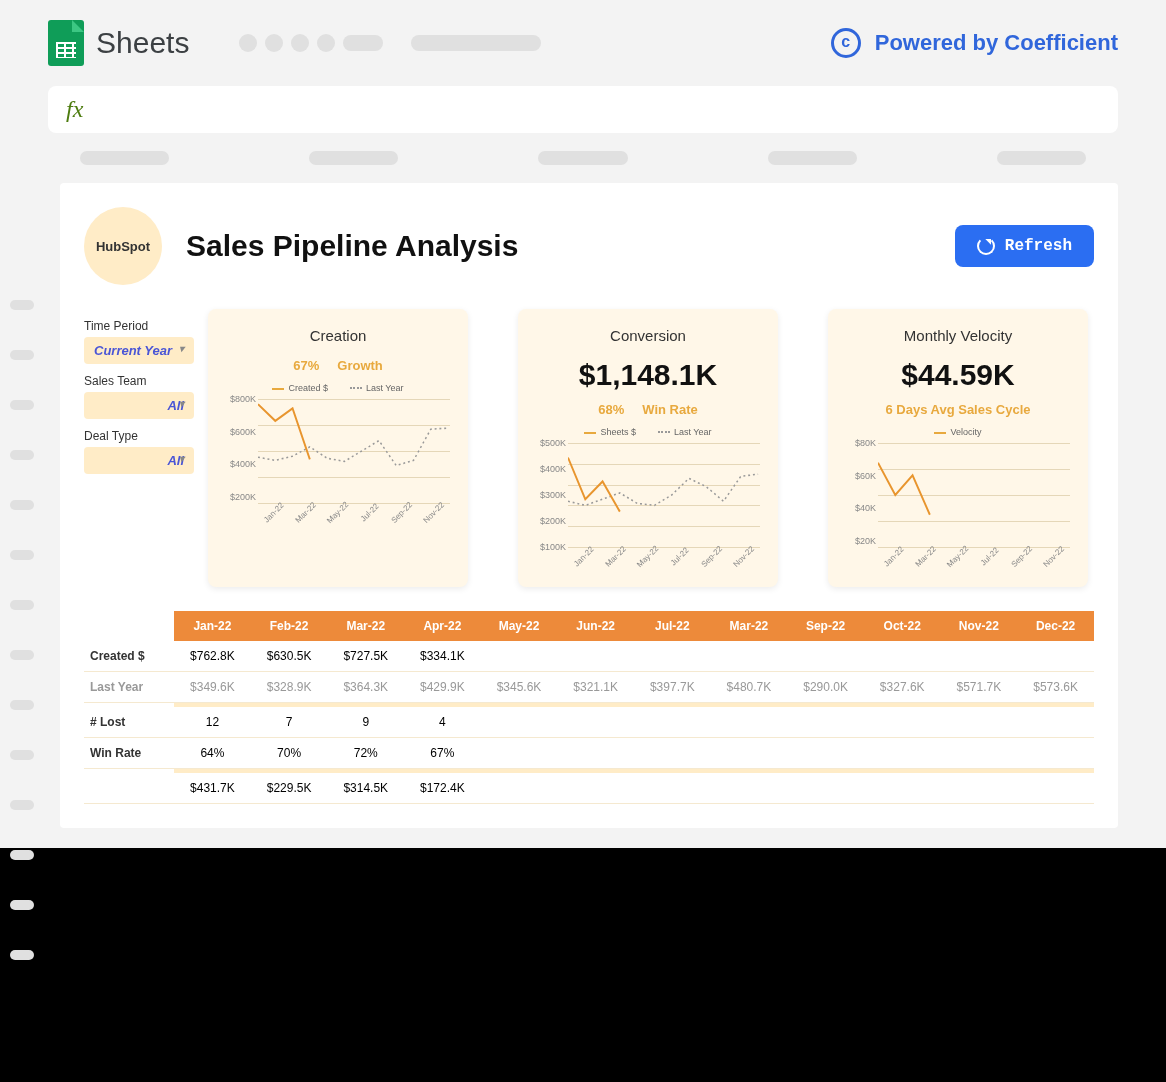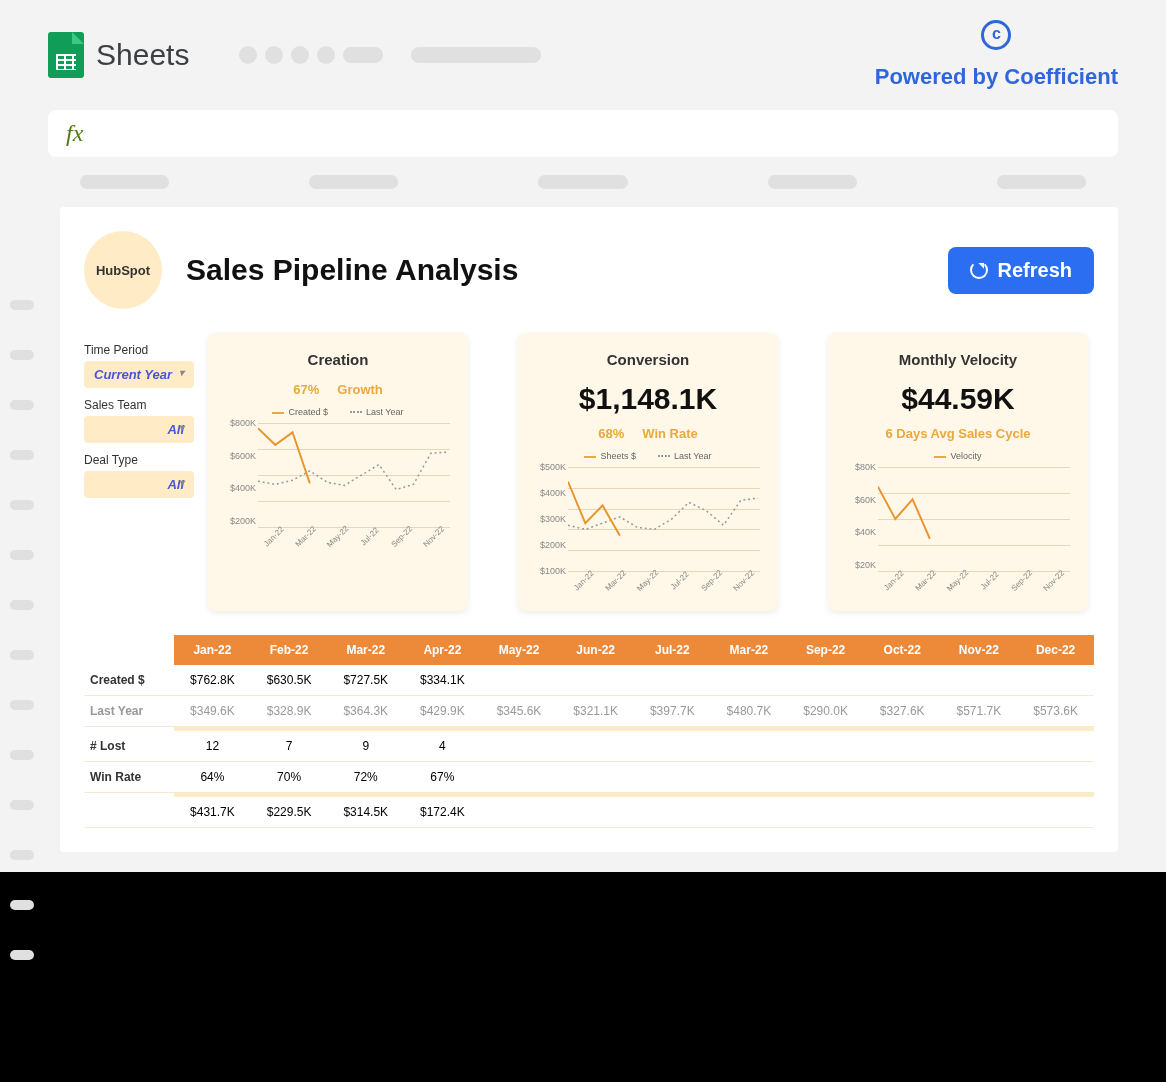--- a/index.html
+++ b/index.html
@@ -7,46 +7,46 @@
 .outer { background: #f3f3f3; padding-bottom: 20px; }
 .topbar { display: flex; align-items: center; padding: 20px 48px; }
 .sheets-logo { display: flex; align-items: center; gap: 12px; }
 .sheets-icon { width: 36px; height: 46px; background: #0f9d58; border-radius: 3px; position: relative; }
 .sheets-icon::before { content: ""; position: absolute; top: 0; right: 0; width: 12px; height: 12px; background: #3cc783; clip-path: polygon(0 0, 100% 100%, 0 100%); }
 .sheets-icon::after { content: ""; position: absolute; bottom: 8px; left: 8px; right: 8px; height: 16px; background: repeating-linear-gradient(#fff 0 2px, transparent 2px 5px), repeating-linear-gradient(90deg, #fff 0 2px, transparent 2px 8px); }
 .sheets-text { font-size: 30px; font-weight: 500; color: #3c4043; }
 .skeleton-group { display: flex; gap: 8px; margin-left: 50px; align-items: center; }
 .skel-dot { width: 18px; height: 18px; background: #e0e0e0; border-radius: 50%; }
 .skel-pill { height: 16px; background: #e0e0e0; border-radius: 8px; }
-.coefficient { margin-left: auto; display: flex; align-items: center; gap: 14px; flex-direction: column; }
+.coefficient { margin-left: auto; display: flex; align-items: center; gap: 14px; }
 .coefficient-icon { width: 30px; height: 30px; border: 3px solid #3066db; border-radius: 50%; position: relative; }
 .coefficient-icon::after { content: "c"; position: absolute; top: 50%; left: 50%; transform: translate(-50%, -55%); color: #3066db; font-weight: bold; font-size: 16px; }
 .coefficient-text { color: #3066db; font-size: 22px; font-weight: 600; }
 .fx-bar { display: flex; align-items: center; margin: 0 48px; background: #fff; border-radius: 8px; padding: 10px 18px; }
 .fx { font-family: Georgia, serif; font-style: italic; color: #4d7c0f; font-size: 24px; }
 .col-skels { display: flex; gap: 140px; margin: 18px 80px; }
 .col-skel { height: 14px; background: #e0e0e0; border-radius: 8px; width: 110px; }
 .row-skels { position: absolute; left: 10px; top: 300px; display: flex; flex-direction: column; gap: 40px; }
 .row-skel { width: 24px; height: 10px; background: #e0e0e0; border-radius: 6px; }
 .main { background: #fff; margin: 0 48px 0 60px; border-radius: 4px; padding: 24px; position: relative; }
 .header-row { display: flex; align-items: center; gap: 24px; margin-bottom: 24px; }
 .hubspot-badge { width: 78px; height: 78px; background: #ffecc7; border-radius: 50%; display: flex; align-items: center; justify-content: center; font-size: 13px; font-weight: bold; color: #333; }
 .page-title { font-size: 30px; font-weight: 800; color: #111; }
-.refresh-btn { margin-left: auto; background: #2b6ef2; color: #fff; border: none; padding: 12px 22px; border-radius: 8px; font-size: 20px; font-weight: 600; display: flex; align-items: center; gap: 10px; cursor: pointer; }
+.refresh-btn { margin-left: auto; background: #2b6ef2; color: #fff; border: none; padding: 12px 22px; border-radius: 8px; font-size: 16px; font-weight: 600; display: flex; align-items: center; gap: 10px; cursor: pointer; font-family: Liberation Mono, monospace; }
 .refresh-icon { width: 18px; height: 18px; border: 2.5px solid #fff; border-top-color: transparent; border-radius: 50%; position: relative; }
 .refresh-icon::after { content: ""; position: absolute; top: -4px; right: -2px; border: 4px solid transparent; border-bottom-color: #fff; transform: rotate(45deg); }
 .content-row { display: flex; gap: 14px; }
 .filters { width: 110px; }
 .filter-label { font-size: 12px; color: #333; margin-bottom: 4px; margin-top: 10px; }
 .filter-select { background: #ffecc7; padding: 6px 10px; border-radius: 4px; font-size: 13px; font-weight: 700; color: #4a55d6; display: flex; justify-content: space-between; cursor: pointer; font-style: italic; }
 .filter-select.centered { justify-content: flex-end; position: relative; }
 .filter-select .caret { color: #888; font-size: 10px; }
 .cards { display: flex; gap: 50px; flex: 1; }
 .card { background: #fff7e8; border-radius: 8px; padding: 18px 14px 14px; width: 260px; box-shadow: 0 2px 6px rgba(0,0,0,0.08); }
-.card-title { text-align: center; font-size: 15px; font-weight: 700; color: #333; margin-bottom: 14px; }
+.card-title { text-align: center; font-size: 15px; font-weight: 400; color: #333; margin-bottom: 14px; }
 .card-value { text-align: center; font-size: 30px; font-weight: 800; color: #111; margin-bottom: 10px; }
 .card-sub { text-align: center; font-size: 13px; color: #e8a93e; font-weight: 600; }
 .card-sub .pct { margin-right: 18px; }
 .legend { display: flex; justify-content: center; gap: 22px; font-size: 9px; color: #666; margin: 10px 0 6px; }
 .legend span::before { content: ""; display: inline-block; width: 12px; height: 2px; margin-right: 4px; vertical-align: middle; }
 .legend .solid::before { background: #e8a93e; }
 .legend .dash::before { border-top: 2px dotted #999; }
 .chart { position: relative; height: 130px; font-size: 9px; color: #888; }
 .chart-grid { position: absolute; left: 36px; right: 4px; top: 0; bottom: 26px; }
 .chart-grid .hline { position: absolute; left: 0; right: 0; border-top: 1px solid #e5d7b8; }

